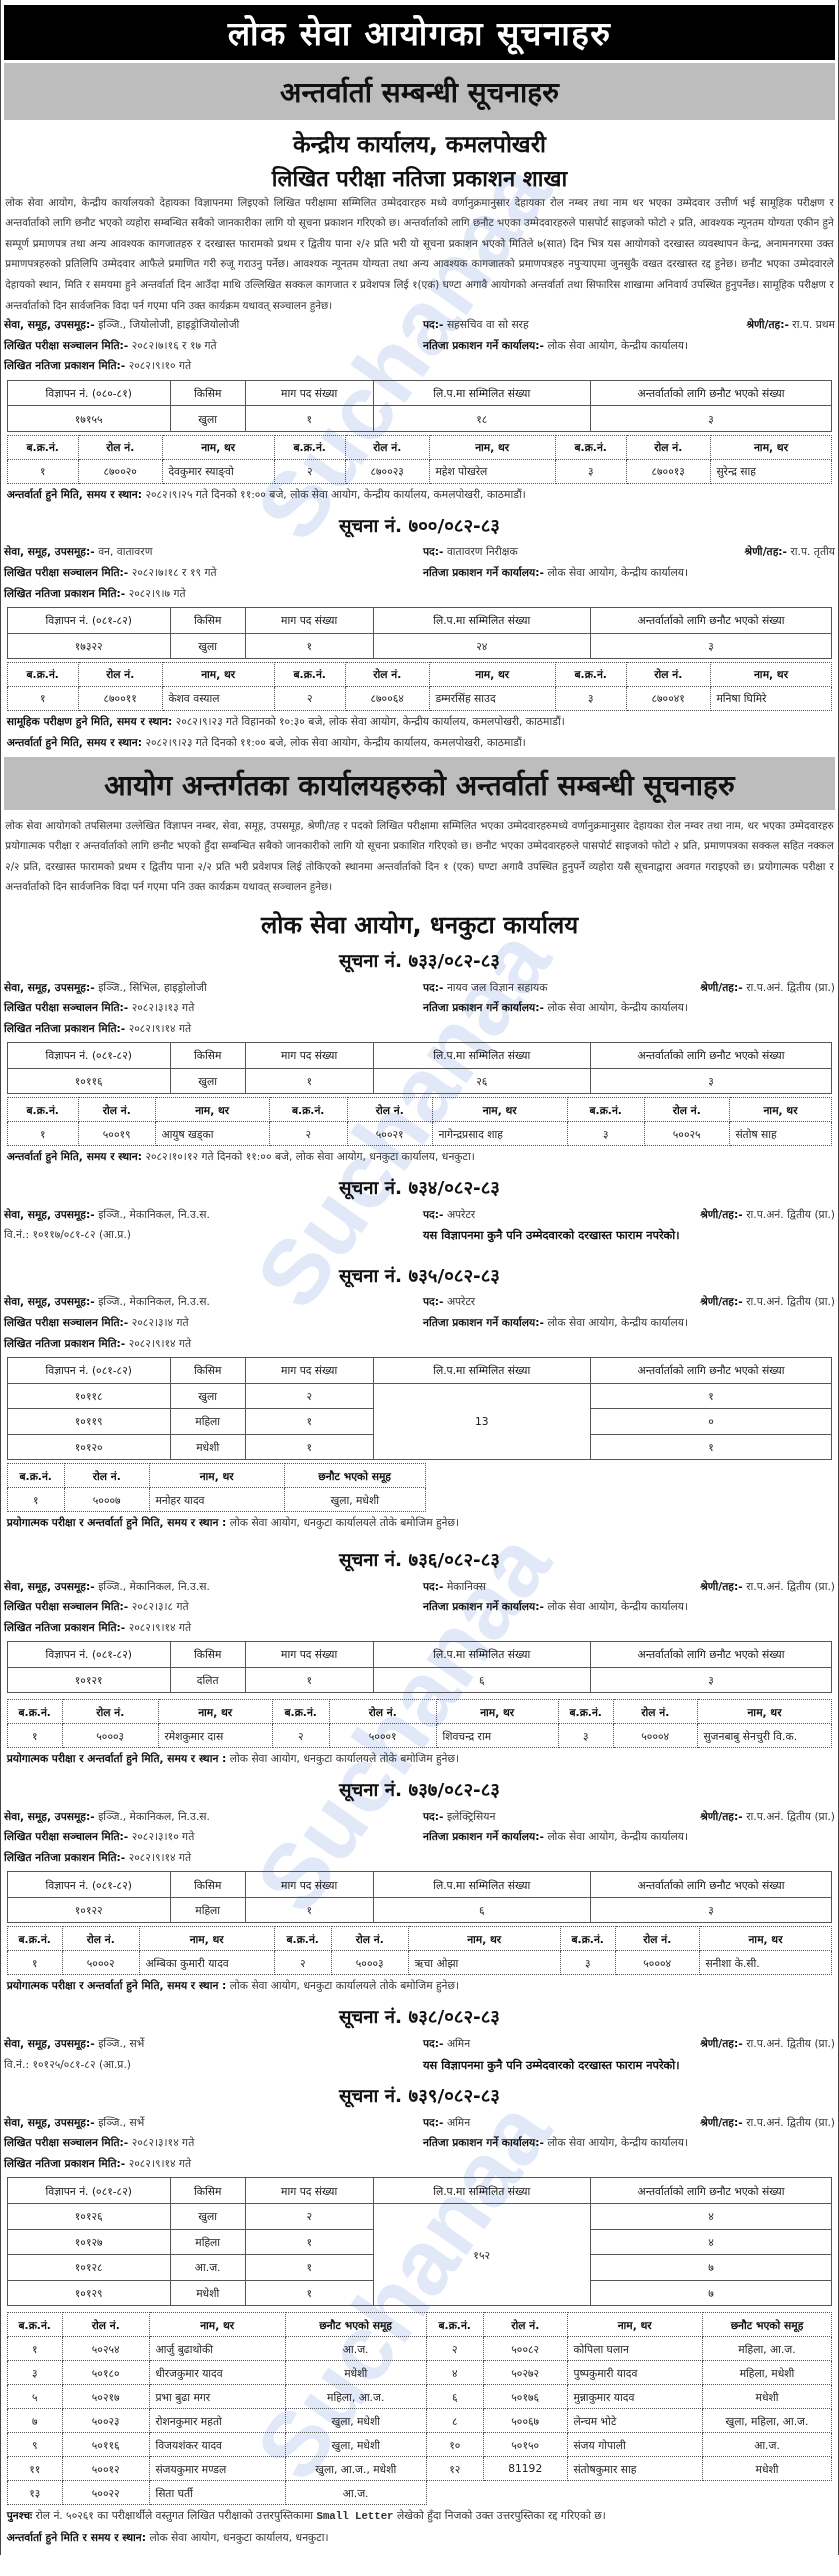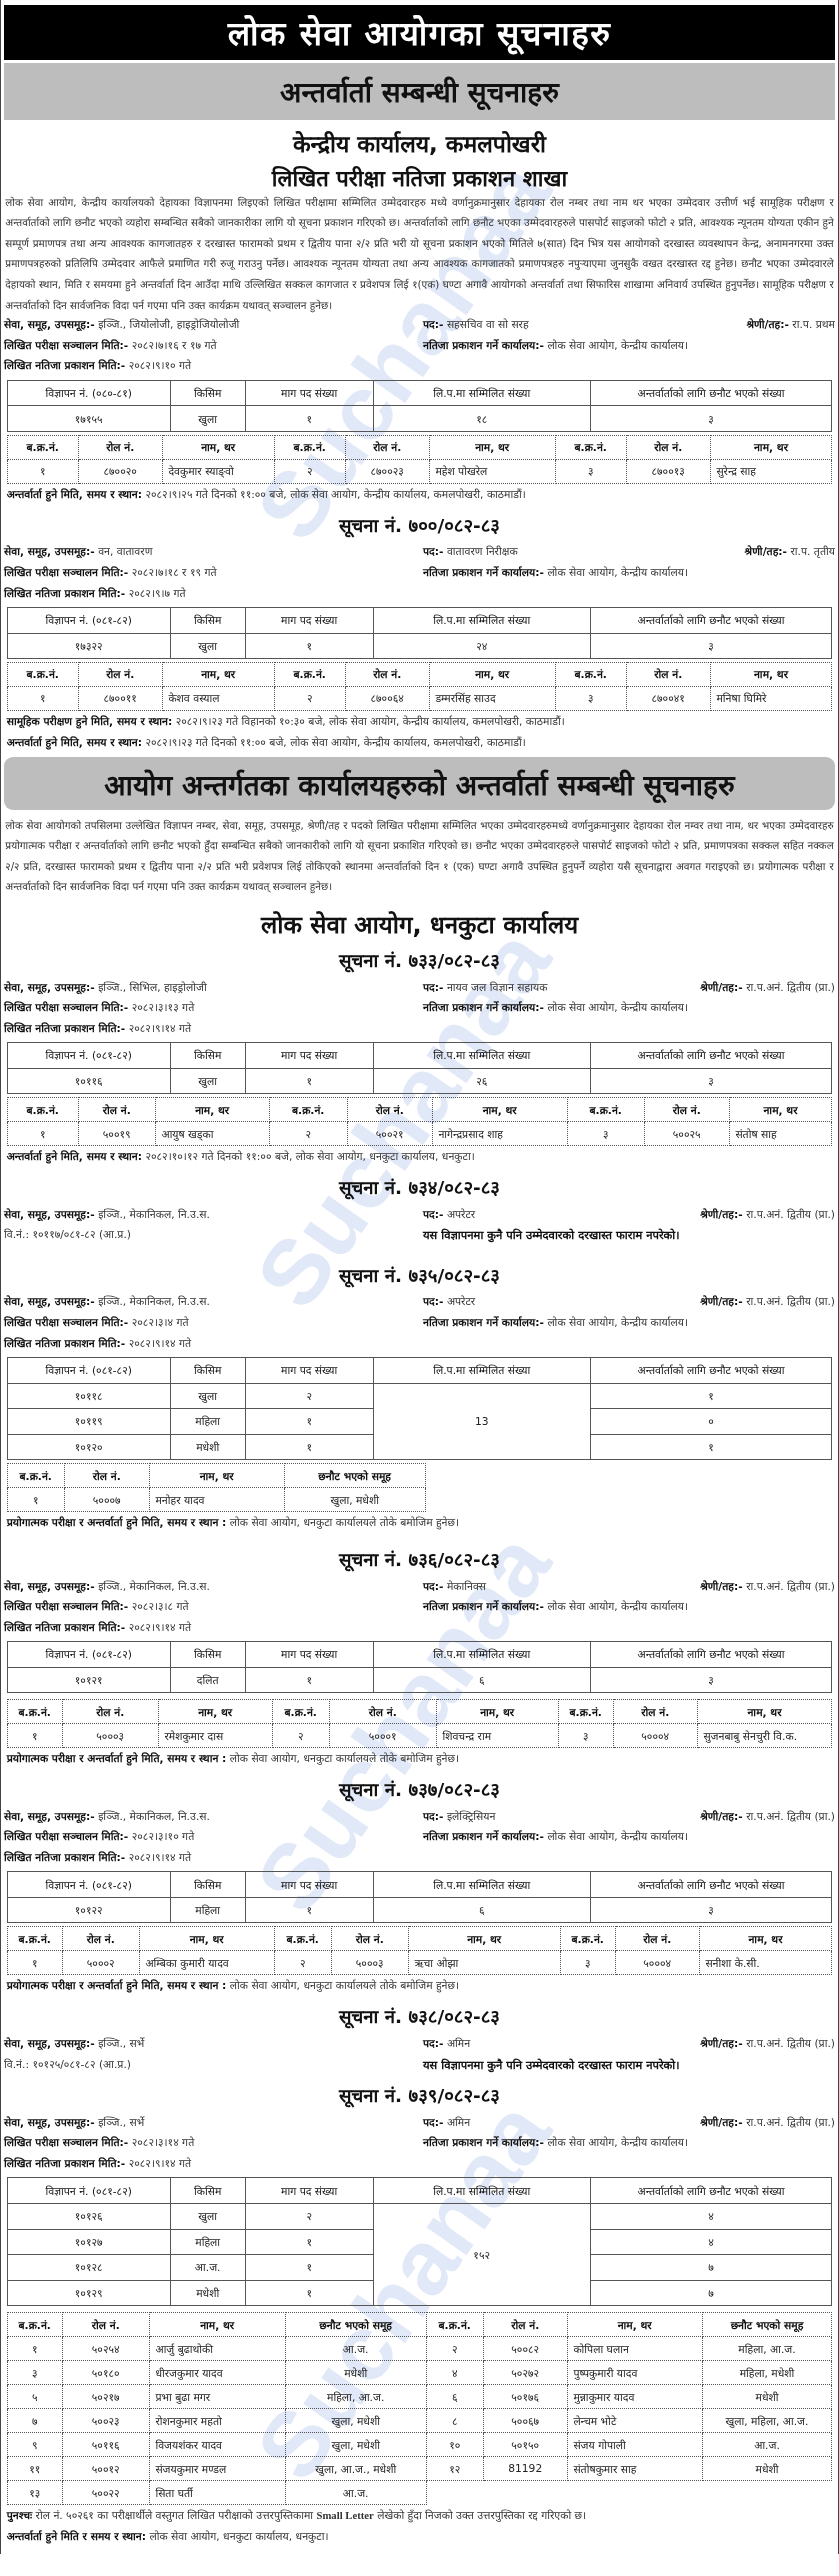--- a/index.html
+++ b/index.html
@@ -38,21 +38,21 @@
     height: 55px; margin: 4.3px 2.8px 0 2.8px;
     display: flex; align-items: center; justify-content: center;
     font-size: 33px; font-weight: bold; letter-spacing: 1.4px;
   }
   .section-banner {
     background: #bdbdbd; color: #111;
     display: flex; align-items: center; justify-content: center;
     font-weight: bold; margin: 2.8px 2.8px 0 2.8px;
   }
   .section-banner.first { height: 57px; font-size: 28px; }
-  .section-banner.second { height: 53px; font-size: 28px; margin-top: 4.3px; border-radius: 9px; }
+  .section-banner.second { height: 53px; font-size: 28px; margin-top: 4.3px; }
   .office-title {
     text-align: center; font-weight: bold; font-size: 23px;
     margin-top: 7px; color: #111;
   }
   .branch-title {
     text-align: center; font-weight: bold; font-size: 22px;
     margin-top: 2.8px; color: #111;
   }
   .para {
     font-size: 10.3px; line-height: 20.6px; padding: 0 4.3px;
@@ -81,21 +81,21 @@
     border: 1.1px dotted #555; text-align: center; font-size: 10.7px;
     height: 24px; color: #222;
   }
   table.cands th { font-weight: bold; color: #111; margin-top: 14px; }
   table.cands td.name { text-align: left; padding-left: 5.7px; }
   table.cands.narrow { width: 419px; }
   .info-line {
     font-size: 10.7px; line-height: 21px; padding: 0 5.7px; color: #333;
   }
   .no-app { font-weight: bold; font-size: 11.4px; color: #111; }
-  .bold-en { font-weight: bold; font-family: Liberation Serif, serif; }
+  .bold-en { font-weight: bold; font-family: Liberation Mono, monospace; }
 </style>
 </head>
 <body>
 
 <div class="page">
   <div class="watermark">
     <div class="wm-text" style="left:185px; top:298px;">Suchanaa</div>
     <div class="wm-text" style="left:185px; top:1066px;">Suchanaa</div>
     <div class="wm-text" style="left:185px; top:1670px;">Suchanaa</div>
     <div class="wm-text" style="left:185px; top:2238px;">Suchanaa</div>

